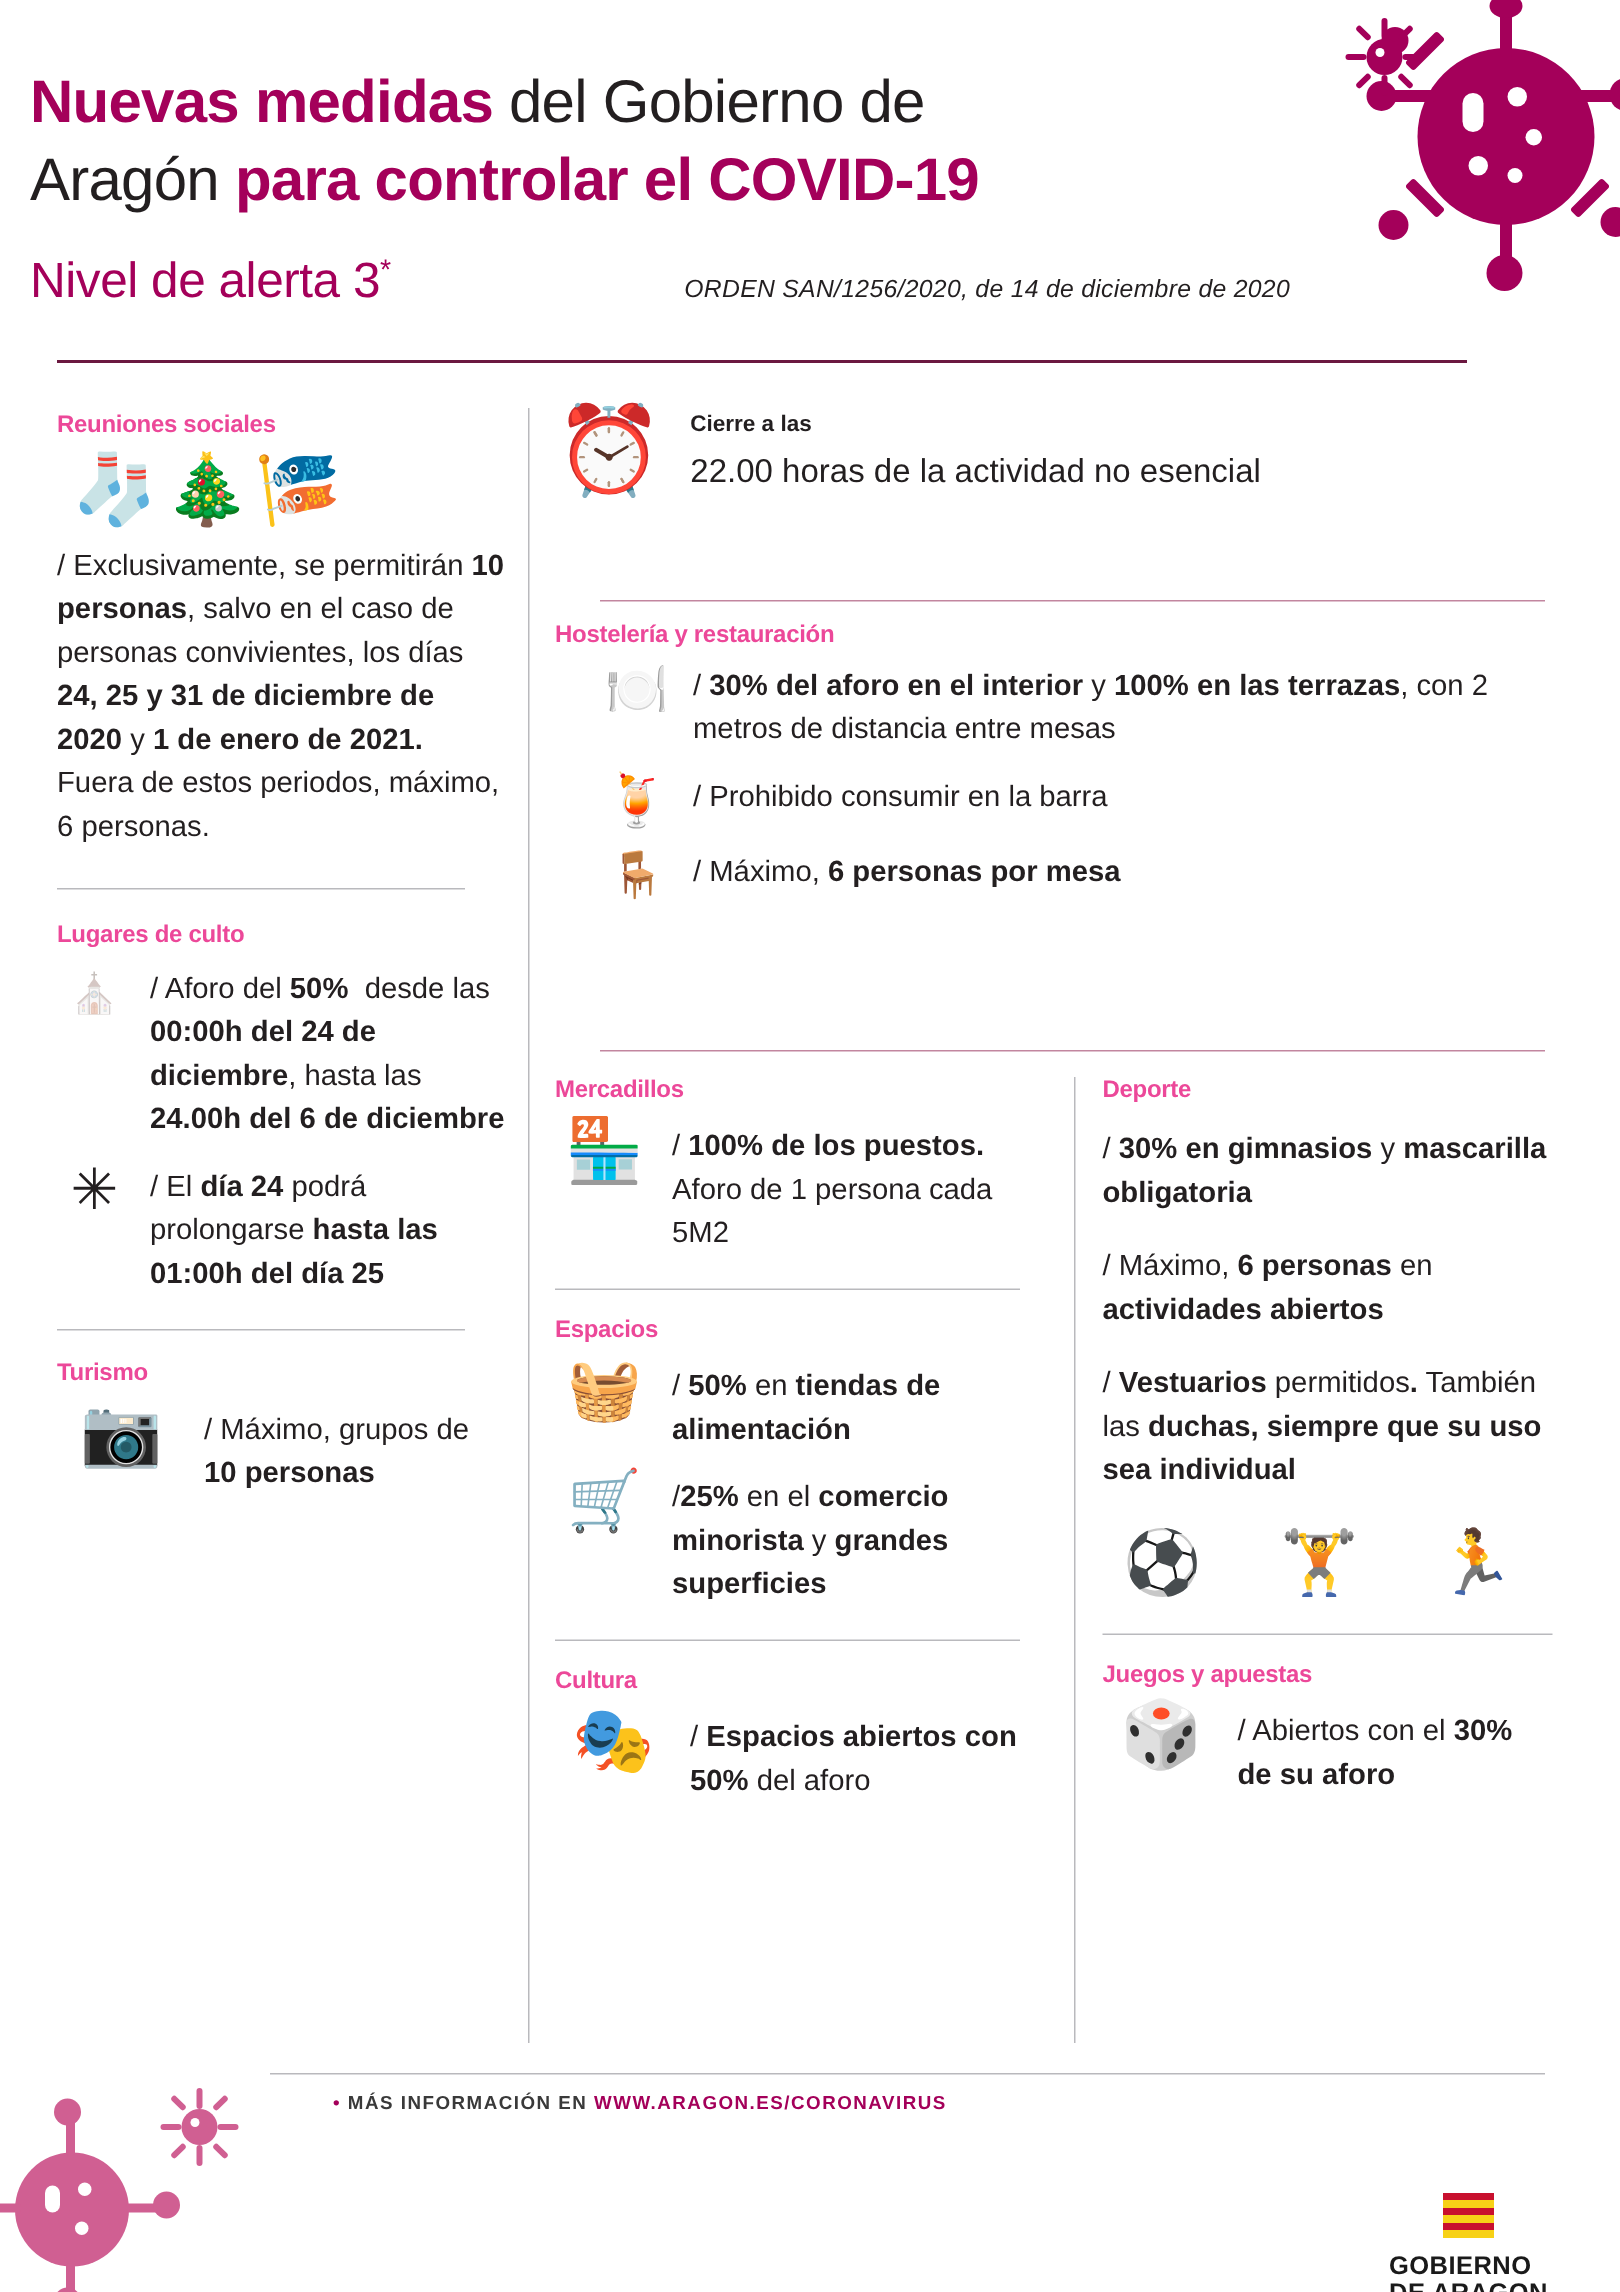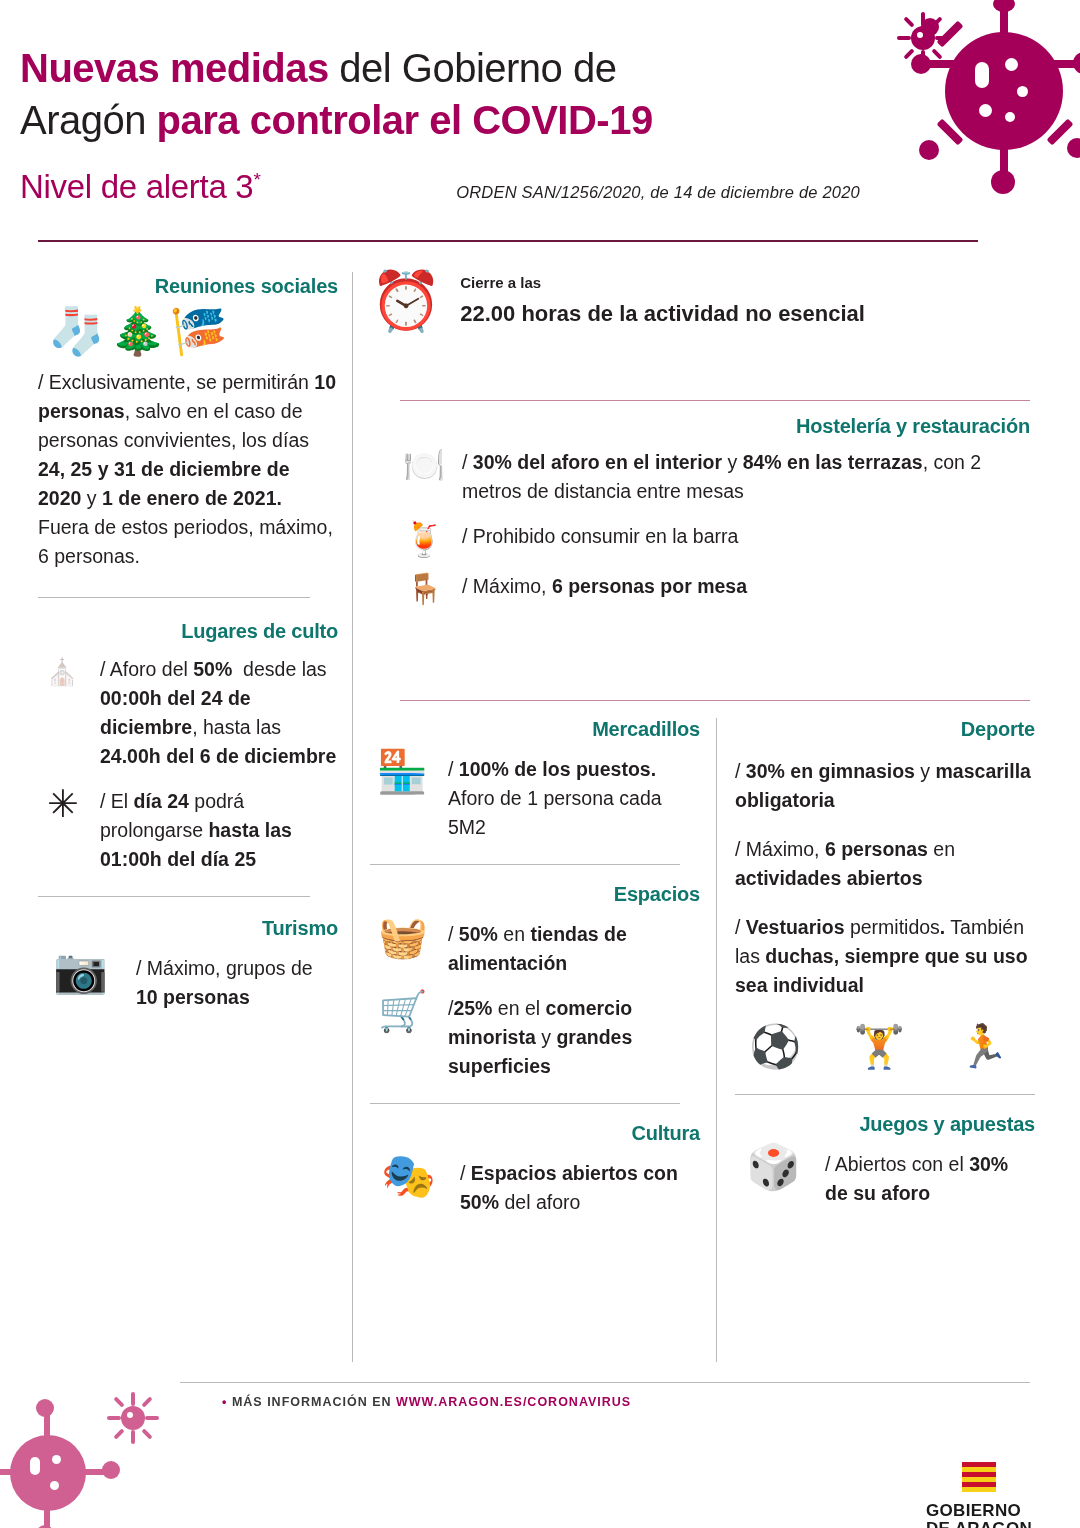--- a/index.html
+++ b/index.html
@@ -91,26 +91,25 @@
   }
   .hr {
     height: 1px;
     background: #8f2250;
     opacity: .55;
     margin: 16px 0;
   }
   .hr.light { background: #b9b9bd; opacity: 1; }
 
   .sec-title {
-    color: #0f766e;
+    color: #ec4899;
     font-weight: 700;
-    font-size: 20px;
+    font-size: 16px;
     letter-spacing: -0.2px;
     margin-bottom: 10px;
-    text-align: right;
   }
 
   .body-txt {
     font-size: 19.5px;
     line-height: 29px;
     color: #231f20;
   }
   .body-txt b { font-weight: 700; }
 
   
@@ -146,21 +145,21 @@
   }
   
   .banner {
     position: absolute;
     left: 370px; top: 272px; width: 660px;
     display: flex; align-items: center; gap: 18px;
   }
   .banner .clock { font-size: 58px; line-height: 1; }
   .banner .b1 { font-size: 15px; font-weight: 700; color: #231f20; }
   .banner .b2 { font-size: 33px; font-weight: 700; color: #a4005a; }
-  .banner .b2 span { color: #231f20; font-size: 22px; font-weight: 700; }
+  .banner .b2 span { color: #231f20; font-size: 22px; font-weight: 400; }
 
   .hosteleria {
     position: absolute;
     left: 370px; top: 400px; width: 660px;
   }
   .rule-wide { height: 1px; background: #8f2250; opacity:.55; }
 
   
   .colR {
     position: absolute;
@@ -290,21 +289,21 @@
       <div class="b2"><span>22.00 horas</span><span> de la actividad no esencial</span></div>
     </div>
   </div>
   <div class="rule-wide" style="position:absolute; left:400px; top:400px; width:630px;"></div>
 
   <div class="hosteleria" style="top:415px;">
     <div class="sec-title">Hostelería y restauración</div>
     <div style="margin-left:30px; margin-top:10px;">
       <div class="item">
         <div class="ico">🍽️</div>
-        <div class="txt body-txt">/ <b>30% del aforo en el interior</b> y <b>84% en las terrazas</b>, con 2 metros de distancia entre mesas</div>
+        <div class="txt body-txt">/ <b>30% del aforo en el interior</b> y <b>100% en las terrazas</b>, con 2 metros de distancia entre mesas</div>
       </div>
       <div class="item">
         <div class="ico">🍹</div>
         <div class="txt body-txt">/ Prohibido consumir en la barra</div>
       </div>
       <div class="item">
         <div class="ico" style="font-size:30px;">🪑</div>
         <div class="txt body-txt">/ Máximo, <b>6 personas por mesa</b></div>
       </div>
     </div>

